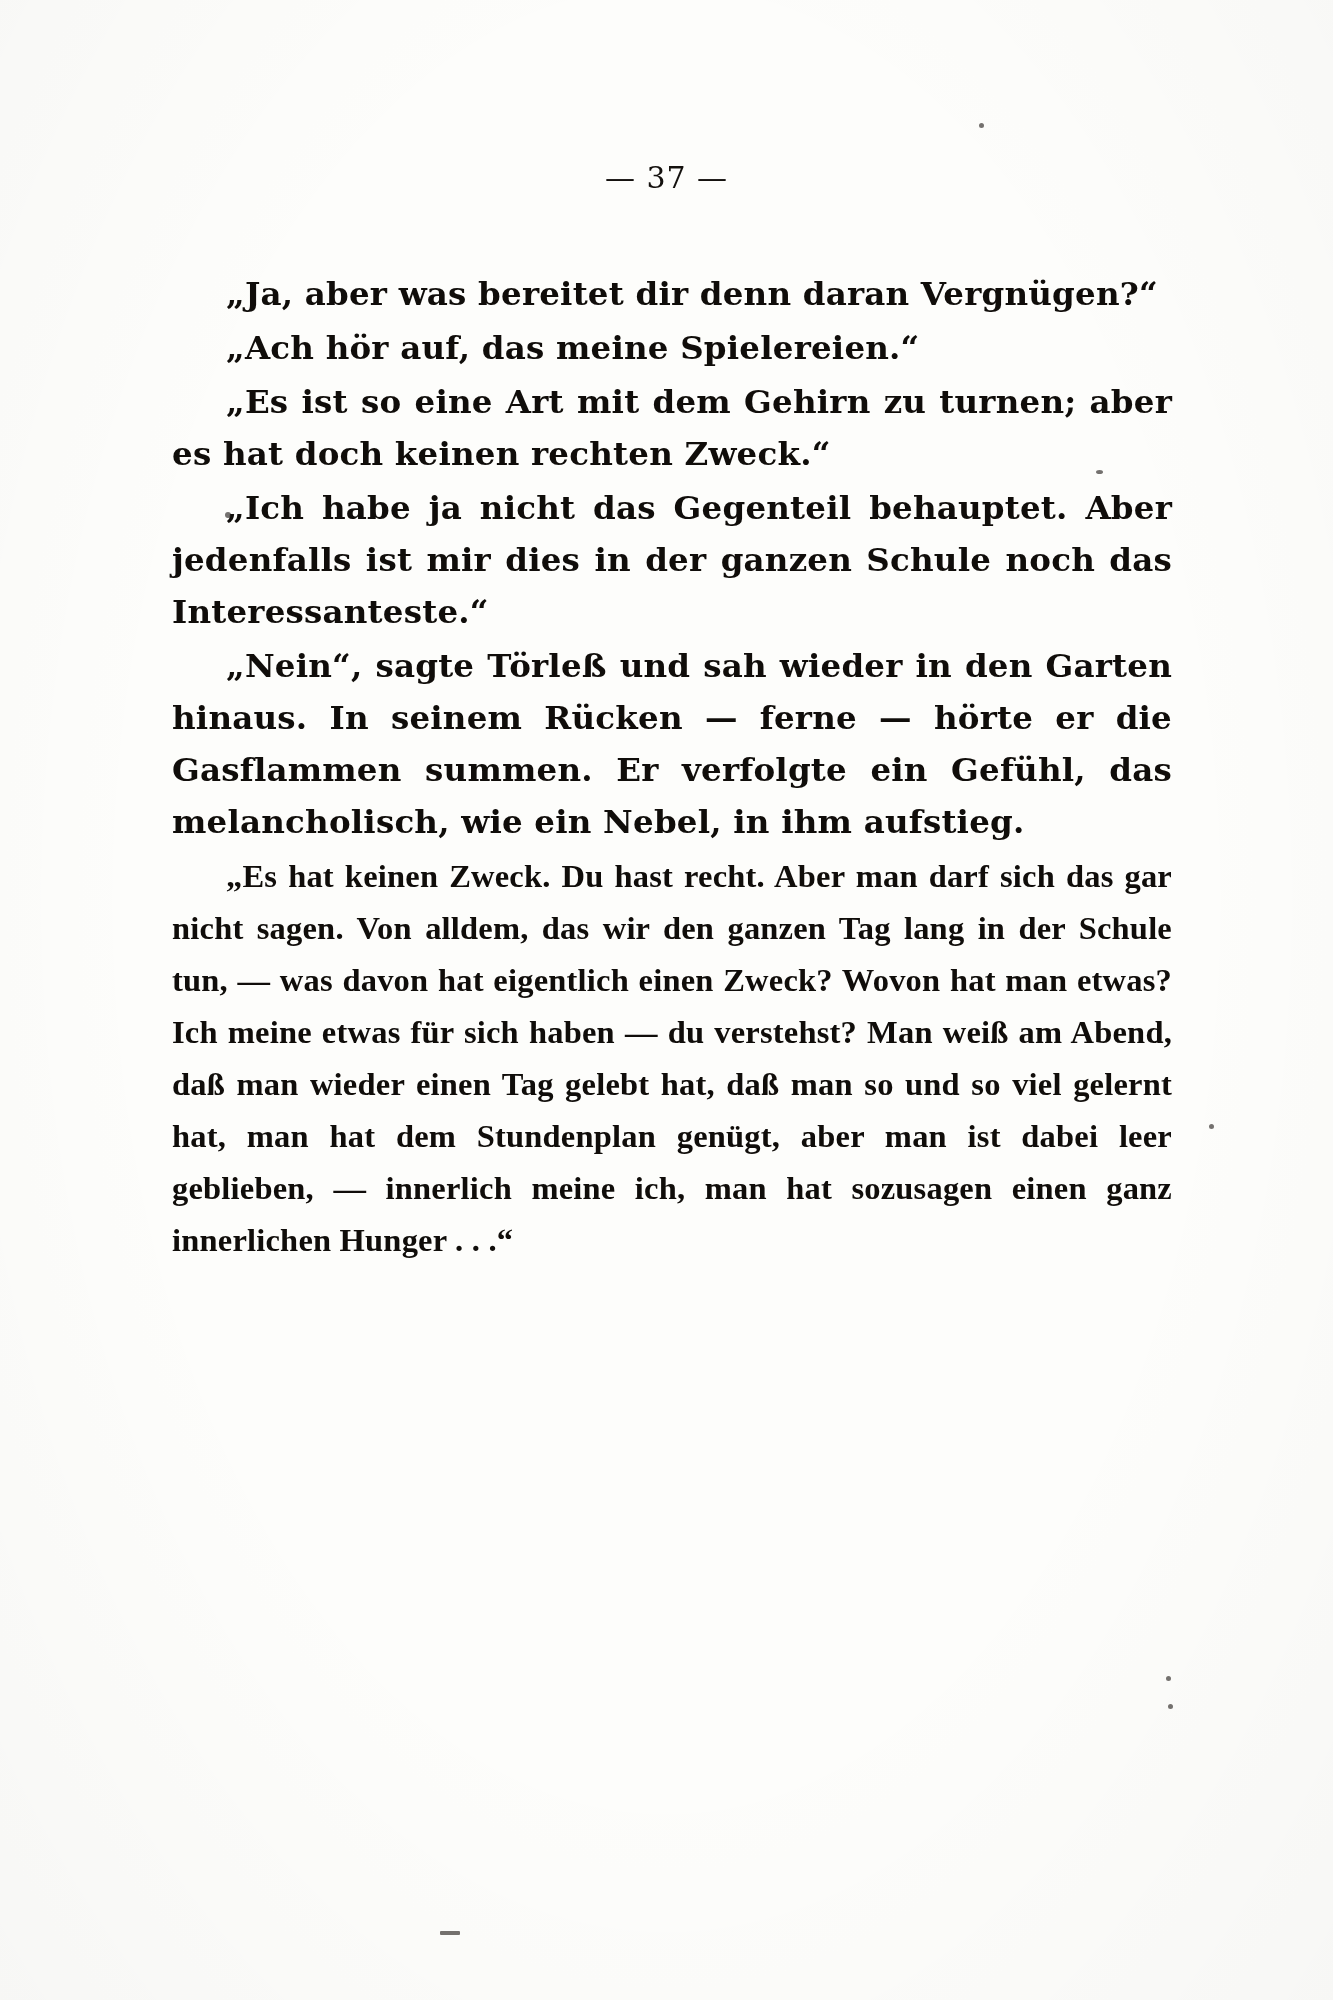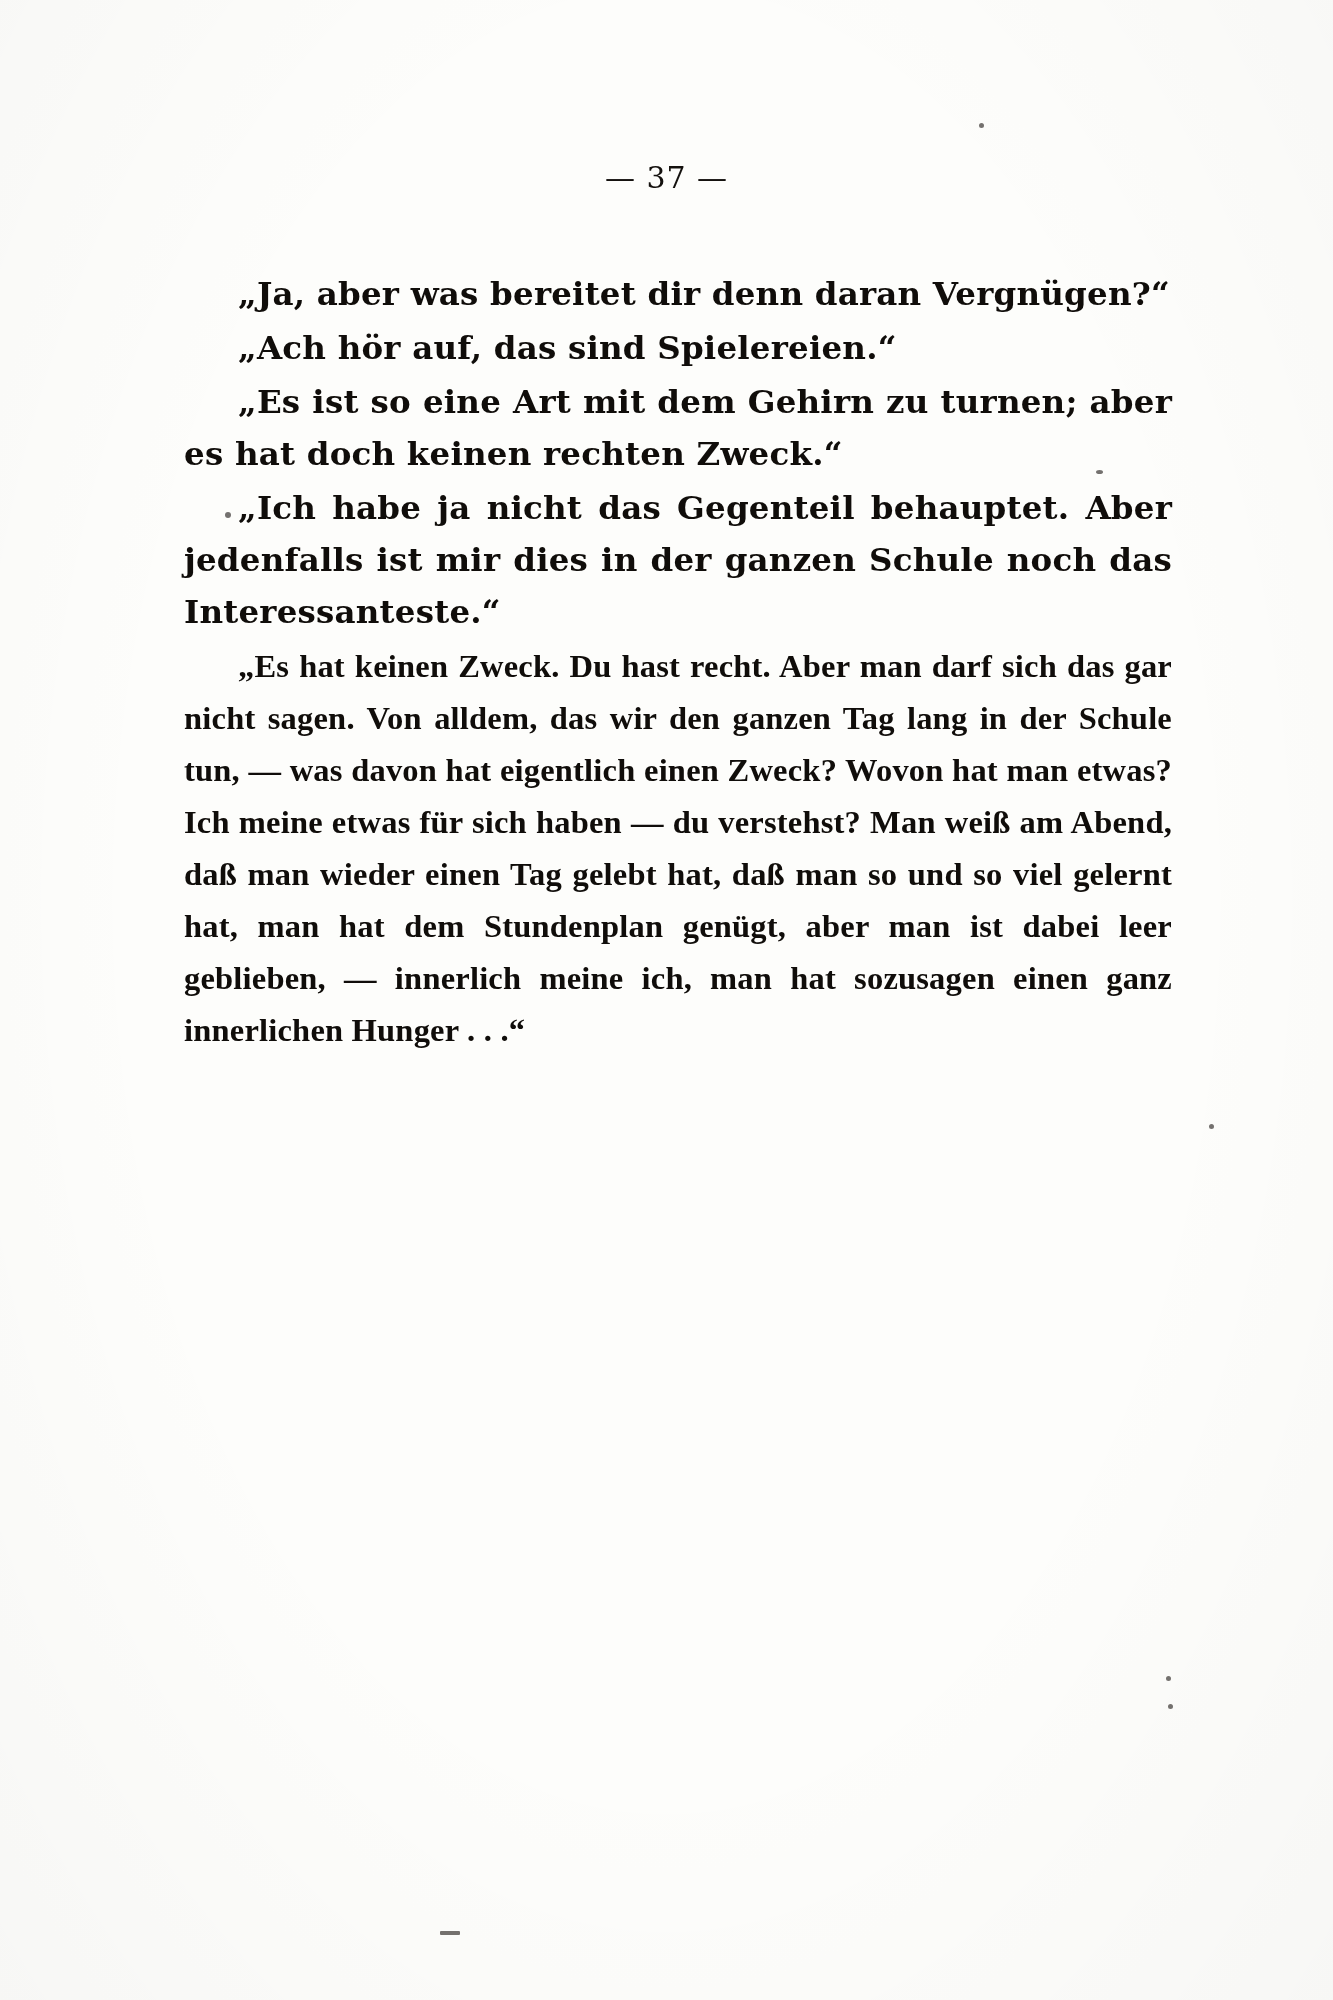--- a/index.html
+++ b/index.html
@@ -48,21 +48,21 @@
   }
 
   .textblock {
     position: absolute;
     left: 172px;
     top: 268px;
     width: 1000px;
   }
 
   p.para {
-    margin: 0 0 2px 12px;
+    margin: 0 0 2px 0;
     font-family: "DejaVu Serif", serif;
     font-size: 32.5px;
     line-height: 52px;
     text-align: justify;
     text-indent: 54px;
     color: #100d0a;
     letter-spacing: 0.2px;
     
     font-weight: 600;
     -webkit-font-smoothing: none;
@@ -84,23 +84,24 @@
 </style>
 </head>
 <body>
 
 <div class="page">
 
   <div class="page-number">— 37 —</div>
 
   <div class="textblock">
     <p class="para">„Ja, aber was bereitet dir denn daran Vergnügen?“</p>
-    <p class="para">„Ach hör auf, das sind Spielereien.“</p>
+    <p class="para">„Ach hör auf, das meine Spielereien.“</p>
     <p class="para">„Es ist so eine Art mit dem Gehirn zu turnen; aber es hat doch keinen rechten Zweck.“</p>
     <p class="para">„Ich habe ja nicht das Gegenteil behauptet. Aber jedenfalls ist mir dies in der ganzen Schule noch das Interessanteste.“</p>
+    <p class="para">„Nein“, sagte Törleß und sah wieder in den Garten hinaus. In seinem Rücken — ferne — hörte er die Gasflammen summen. Er verfolgte ein Gefühl, das melancholisch, wie ein Nebel, in ihm aufstieg.</p>
     <p class="para">„Es hat keinen Zweck. Du hast recht. Aber man darf sich das gar nicht sagen. Von alldem, das wir den ganzen Tag lang in der Schule tun, — was davon hat eigentlich einen Zweck? Wovon hat man etwas? Ich meine etwas für sich haben — du verstehst? Man weiß am Abend, daß man wieder einen Tag gelebt hat, daß man so und so viel gelernt hat, man hat dem Stundenplan genügt, aber man ist dabei leer geblieben, — innerlich meine ich, man hat sozusagen einen ganz innerlichen Hunger . . .“</p>
   </div>
 
   <span class="speck" style="left:979px; top:123px; width:5px; height:5px;"></span>
   <span class="speck" style="left:1096px; top:470px; width:7px; height:4px;"></span>
   <span class="speck" style="left:225px; top:512px; width:6px; height:6px;"></span>
   <span class="speck" style="left:1209px; top:1124px; width:5px; height:5px;"></span>
   <span class="speck" style="left:1166px; top:1676px; width:5px; height:5px;"></span>
   <span class="speck" style="left:1168px; top:1704px; width:5px; height:5px;"></span>
   <span class="speck" style="left:440px; top:1931px; width:20px; height:4px; border-radius:1px;"></span>

